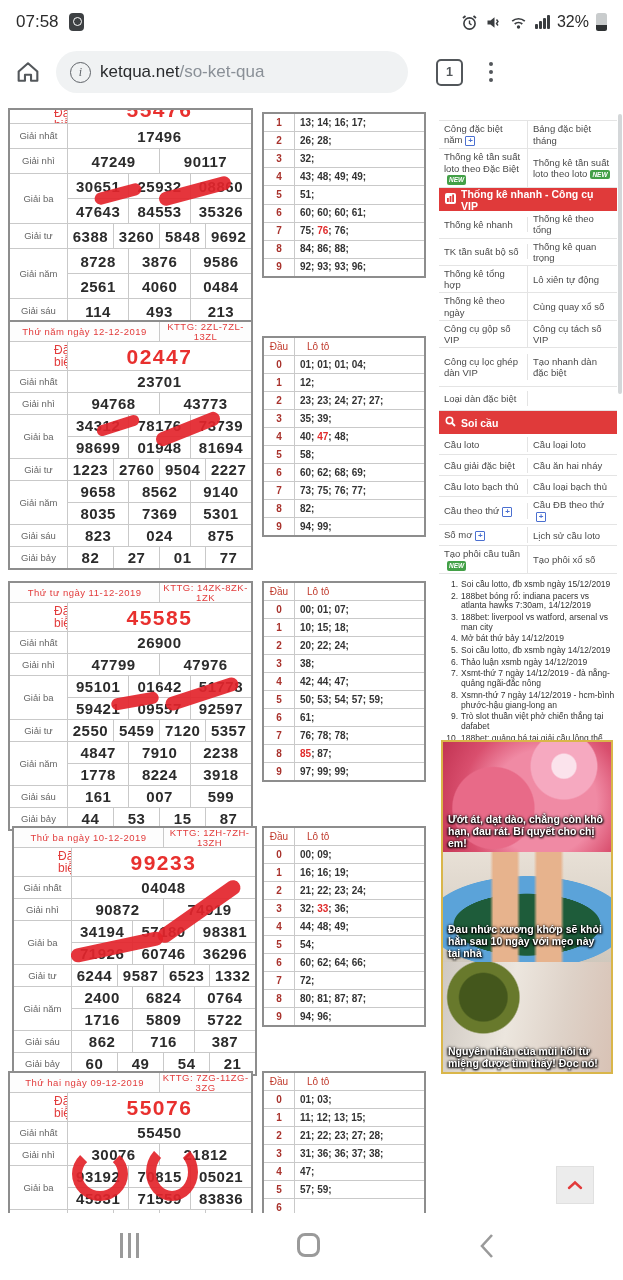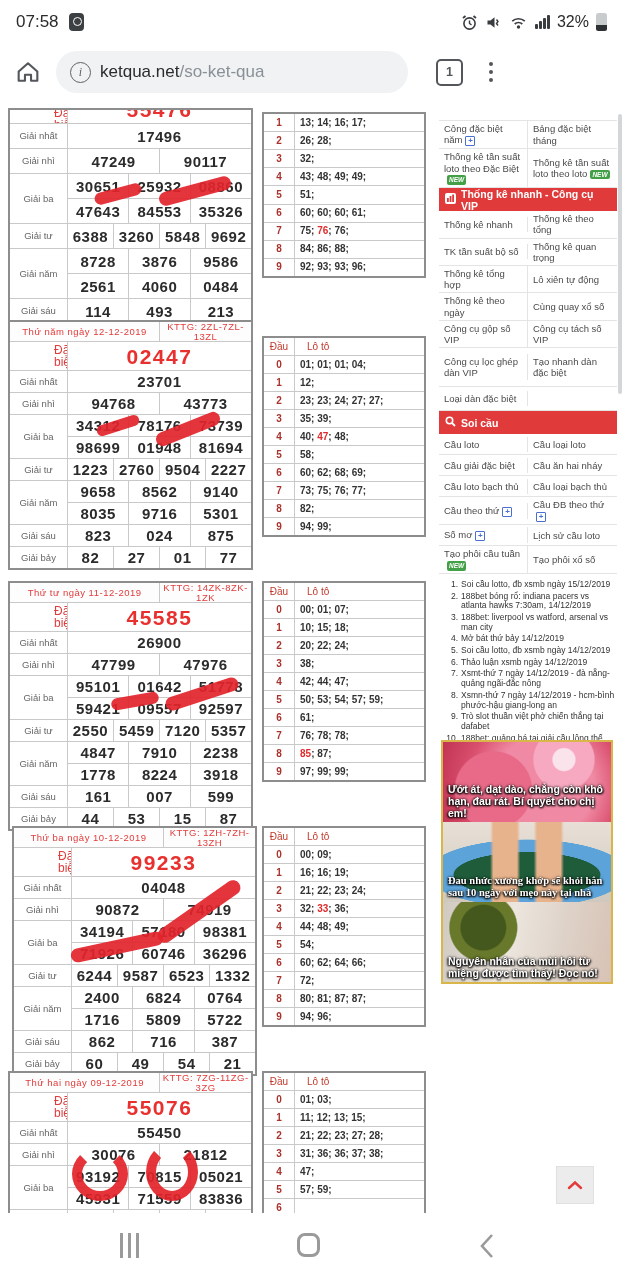--- a/index.html
+++ b/index.html
@@ -68,30 +68,30 @@
     padding:0 6px;gap:5px;height:23px;}
   .plusbox{display:inline-block;width:8px;height:8px;border:1px solid #4a6fd0;color:#4a6fd0;font-size:8px;
     line-height:7px;text-align:center;margin-left:3px;border-radius:1px;font-weight:bold;}
   .newbadge{display:inline-block;background:#43a047;color:#fff;font-size:6.5px;font-weight:bold;font-style:italic;
     padding:1px 2px;border-radius:2px;margin-left:3px;vertical-align:middle;}
   .flist{padding:4px 2px 0 4px;}
   .fitem{display:flex;font-size:8.5px;color:#333;line-height:1.14;margin:2px 0;}
   .fnum{width:15px;text-align:right;margin-right:3px;flex:none;}
   
   .ads{position:absolute;left:441px;top:640px;width:172px;border:2px solid #d9b64a;background:#fff;box-sizing:border-box;}
-  .ad{position:relative;width:100%;height:80px;overflow:hidden;}
+  .ad{position:relative;width:100%;height:110px;overflow:hidden;}
   .ad .cap{position:absolute;left:5px;right:5px;bottom:3px;color:#fff;font-size:10.5px;font-weight:bold;line-height:1.15;
     text-shadow:0 0 3px #000,1px 1px 2px #000,-1px 1px 2px #000;}
   .ad1{background:radial-gradient(circle at 72% 22%,#fbe3ec 0 8%,#f6a9c0 9% 22%,transparent 23%),
        radial-gradient(circle at 30% 60%,#e86a88 0 30%,transparent 31%),
        radial-gradient(circle at 60% 55%,#f08aa4 0 45%,#d94f6e 70%,#c23352 100%);}
   .ad2{background:linear-gradient(90deg,transparent 28%,#e7b38d 30% 44%,transparent 46%,transparent 54%,#e7b38d 56% 70%,transparent 72%),
        radial-gradient(ellipse 62% 40% at 50% 66%,#1e5c3a 0 70%,transparent 71%),
        radial-gradient(ellipse 82% 58% at 50% 64%,#5ba3d9 0 72%,transparent 73%),
-       linear-gradient(#e8e0d6,#cfc8bd);font-family:Liberation Serif, serif;}
+       linear-gradient(#e8e0d6,#cfc8bd);}
   .ad3{background:radial-gradient(circle at 24% 32%,#44571c 0 16%,#68792c 17% 24%,transparent 25%),
        linear-gradient(100deg,#cfc9c2,#ece6de 40%,#ded2c8 70%,#d8c2b5);}
   
   .totop{position:absolute;left:556px;top:1066px;width:38px;height:38px;background:#ececec;border:1px solid #e0e0e0;
     display:flex;align-items:center;justify-content:center;box-sizing:border-box;}
   .vsb{position:absolute;right:1px;top:14px;width:4px;height:280px;background:#d4d7d9;border-radius:2px;}
   
   .navbar{position:absolute;top:1213px;left:0;width:623px;height:67px;background:#fff;}
   .nav-recents{position:absolute;left:120px;top:20px;display:flex;gap:5px;}
   .nav-recents i{display:block;width:3px;height:25px;background:#9a9a9a;}
@@ -425,21 +425,21 @@
             <td colspan="3">2227</td>
           </tr>
           <tr>
             <td class="lab" rowspan="2">Giải năm</td>
             <td colspan="4">9658</td>
             <td colspan="4">8562</td>
             <td colspan="4">9140</td>
           </tr>
           <tr>
             <td colspan="4">8035</td>
-            <td colspan="4">9716</td>
+            <td colspan="4">7369</td>
             <td colspan="4">5301</td>
           </tr>
           <tr>
             <td class="lab">Giải sáu</td>
             <td colspan="4">823</td>
             <td colspan="4">024</td>
             <td colspan="4">875</td>
           </tr>
           <tr>
             <td class="lab">Giải bảy</td>

